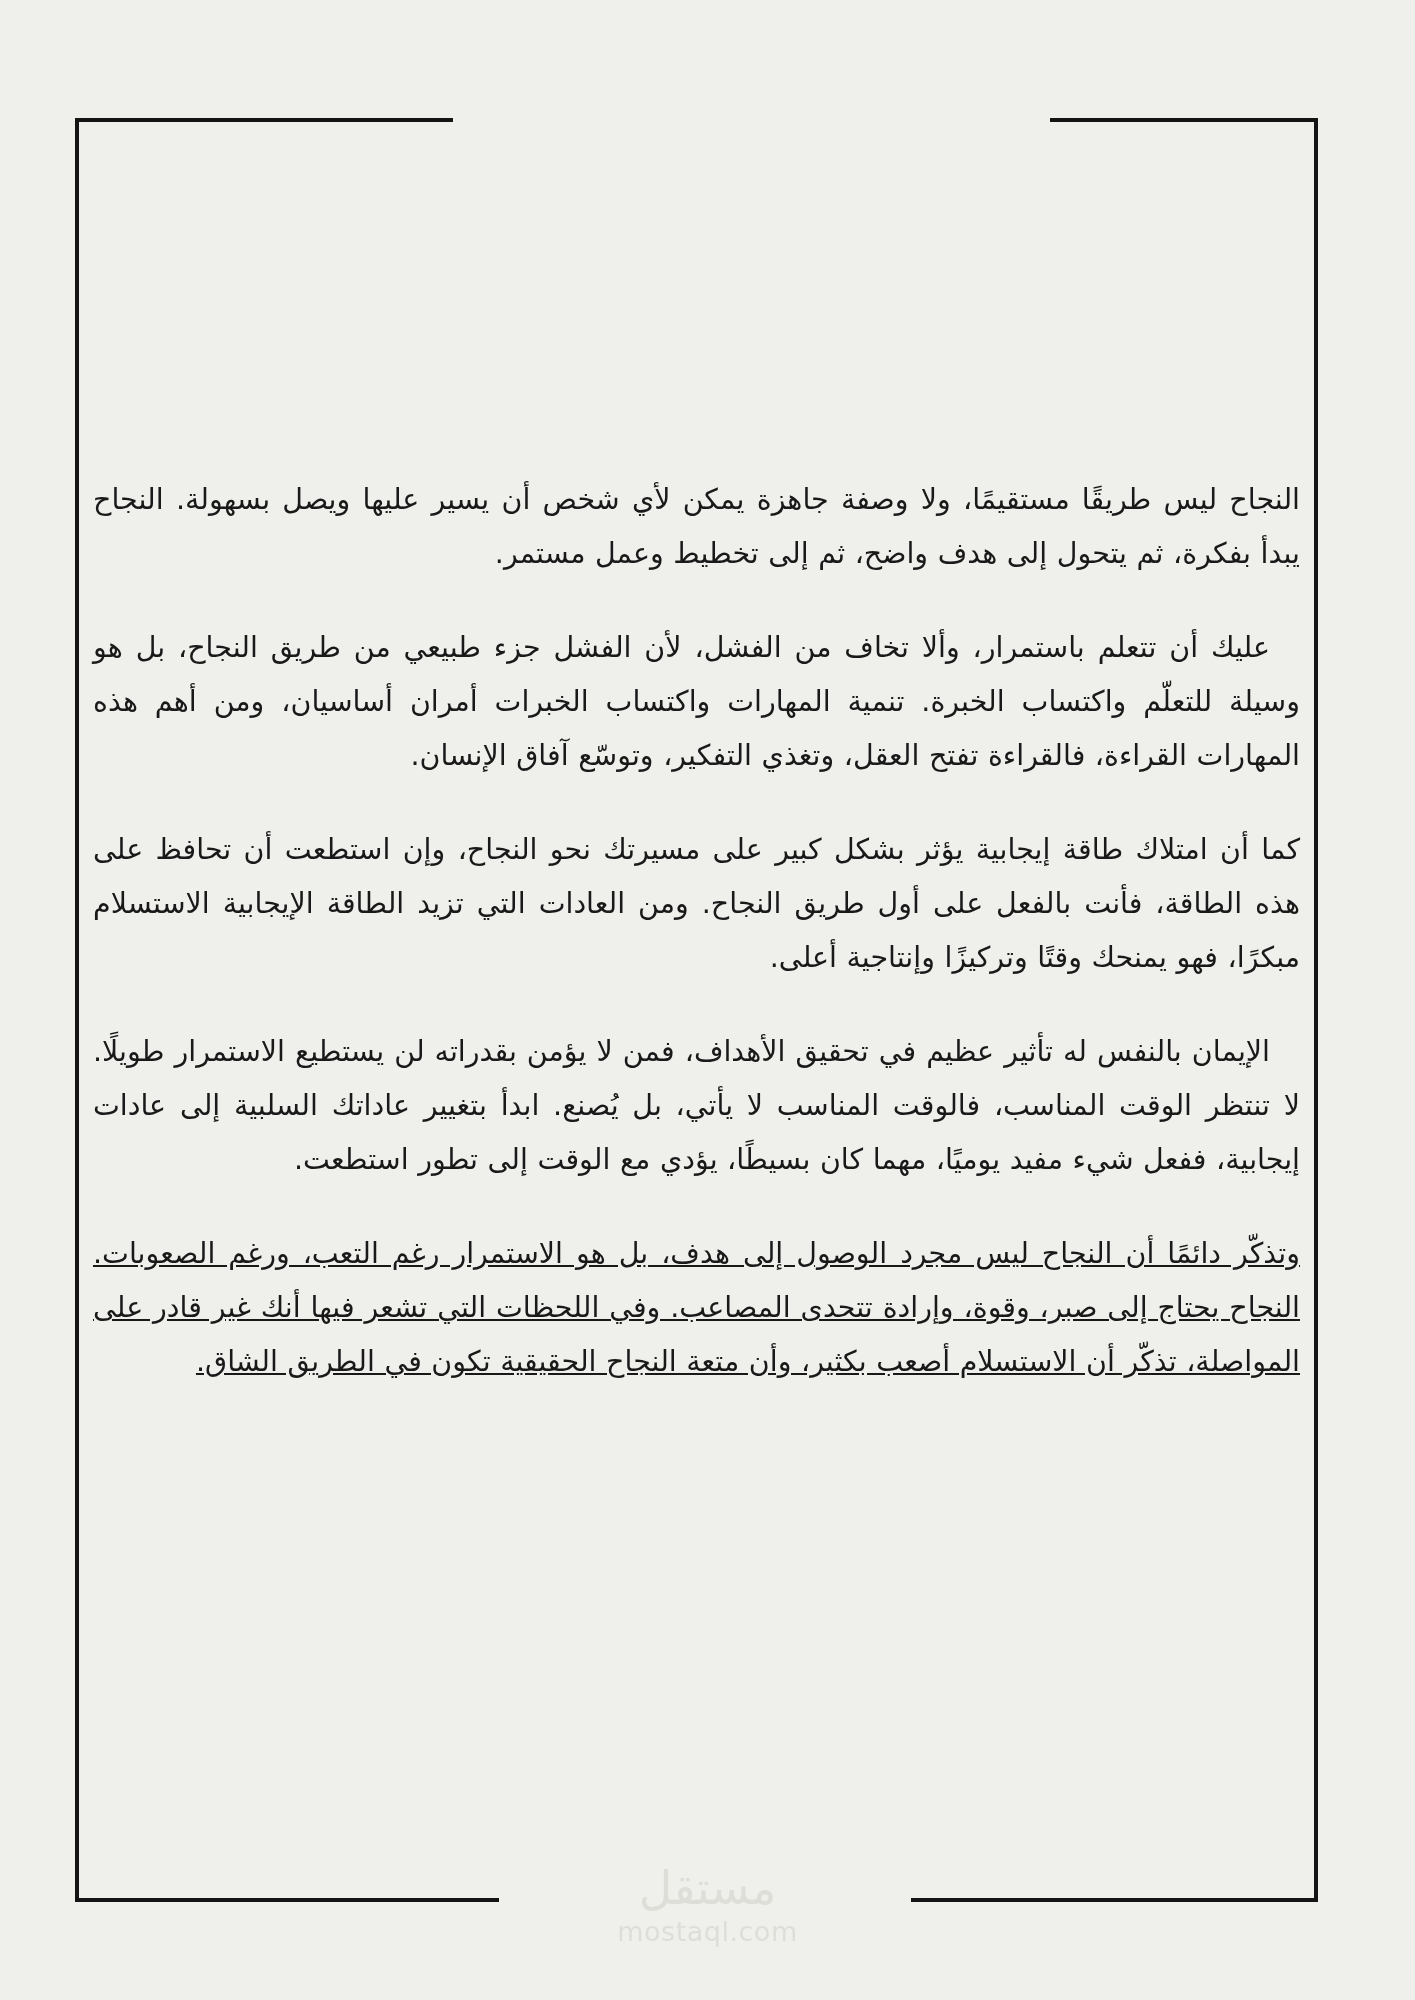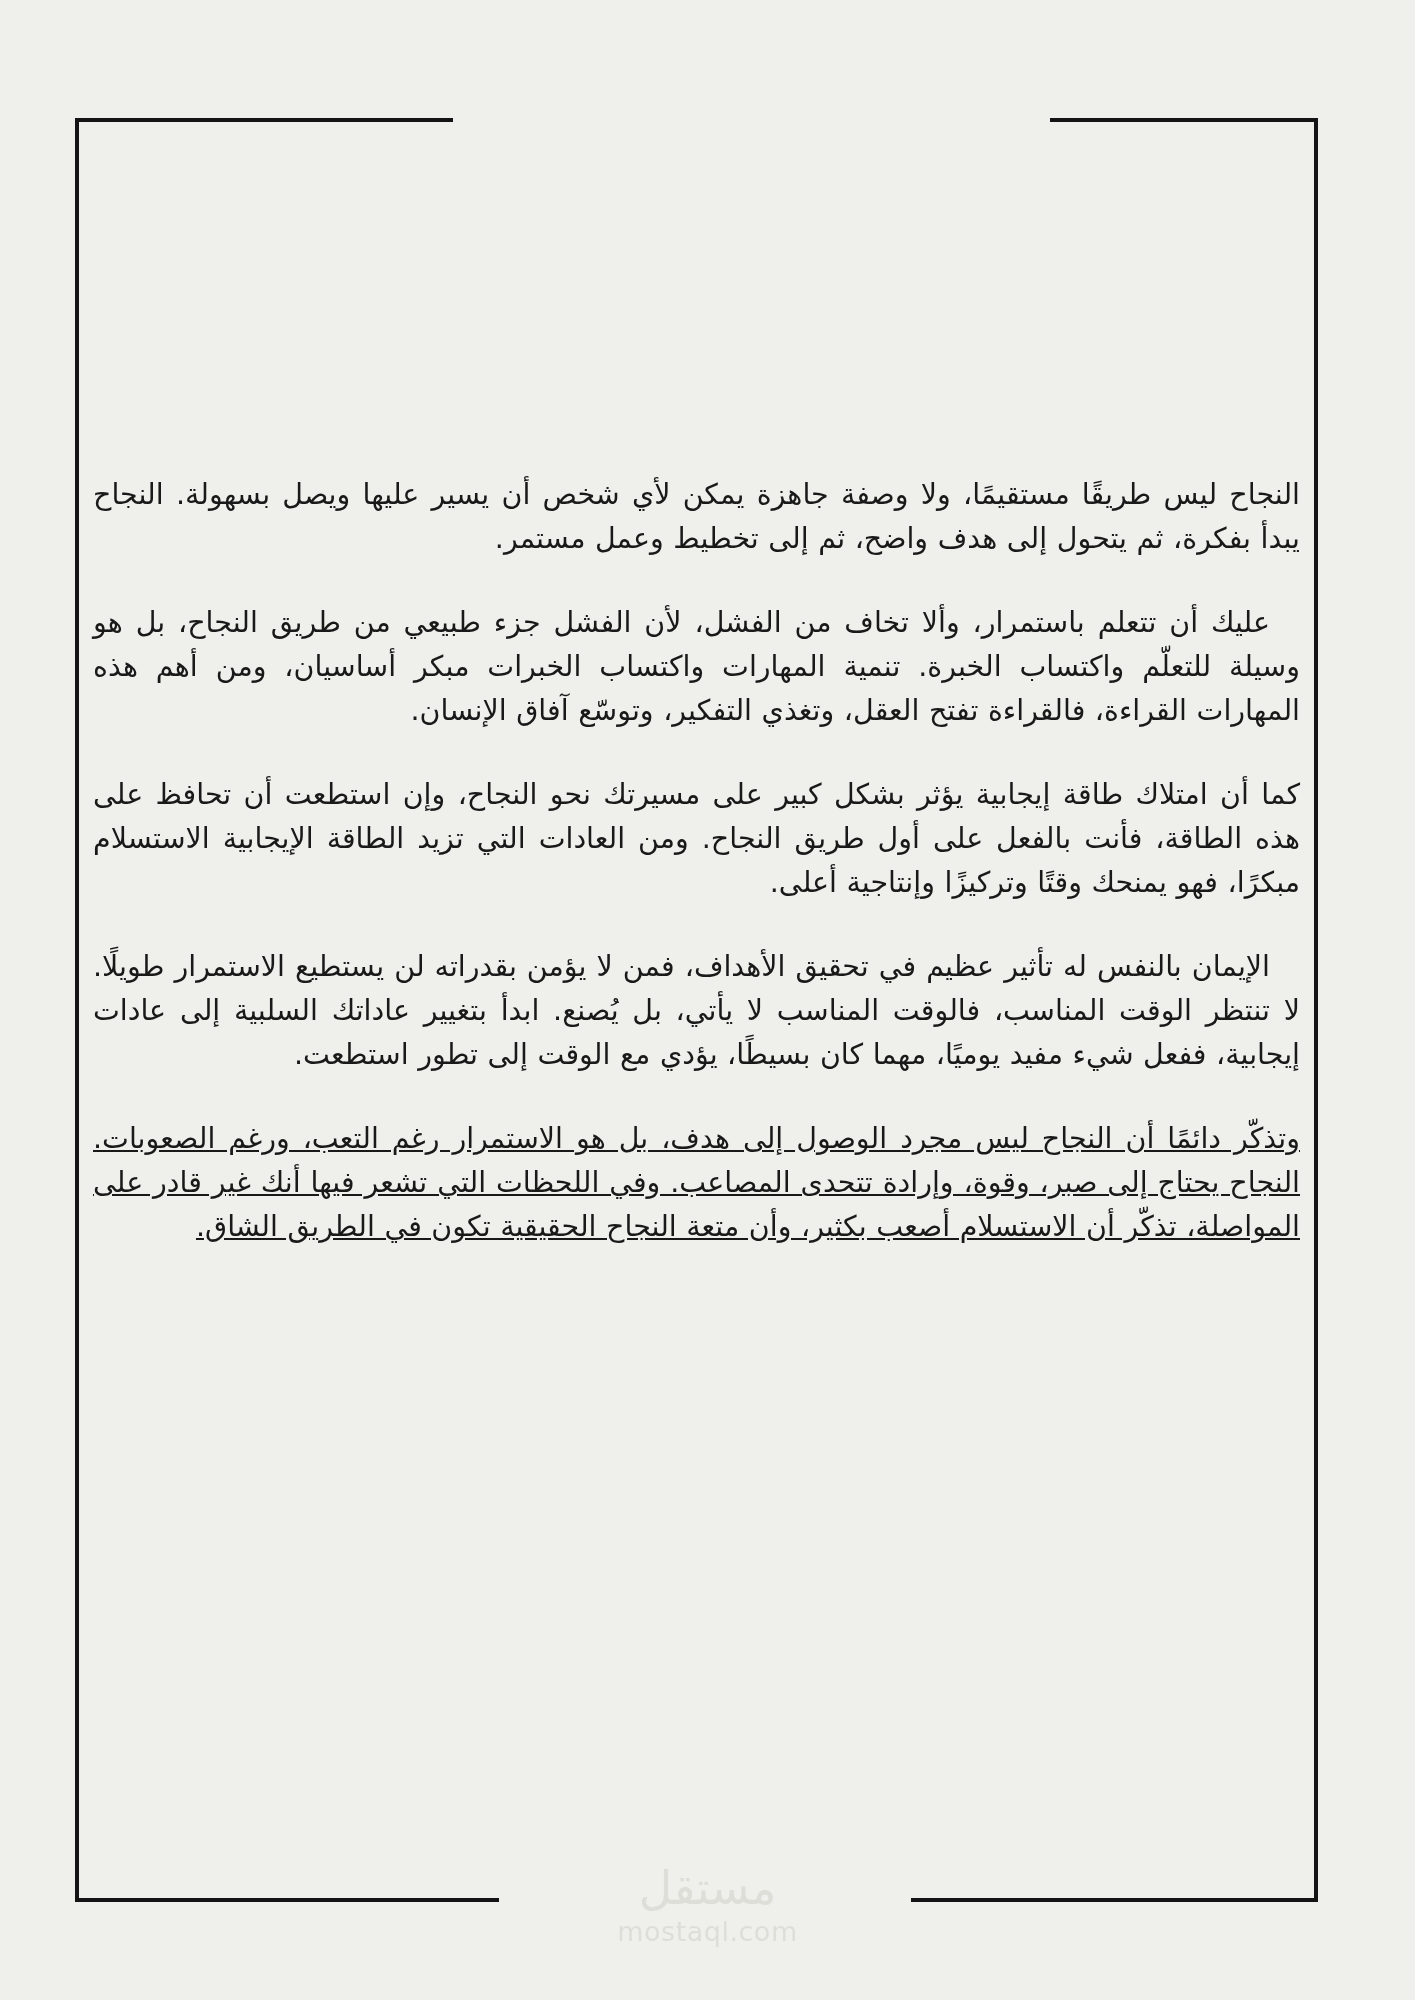--- a/index.html
+++ b/index.html
@@ -55,21 +55,21 @@
     right: 18px;
     left: 18px;
     direction: rtl;
     text-align: justify;
     text-justify: inter-word;
   }
 
   .para {
     font-family: "DejaVu Sans", sans-serif;
     font-size: 28.5px;
-    line-height: 44px;
+    line-height: 54px;
     color: #19191a;
     margin: 0 0 40px 0;
     text-align: justify;
     direction: rtl;
     font-weight: 400;
     letter-spacing: 0px;
     word-spacing: 0.5px;
   }
   .para:last-child { margin-bottom: 0; text-decoration: underline; }
   .para.indent { text-indent: 30px; }
@@ -108,21 +108,21 @@
 <div id="page-frame">
   <div class="rule" id="rule-top-right"></div>
   <div class="rule" id="rule-top-left"></div>
   <div class="rule" id="rule-bottom-right"></div>
   <div class="rule" id="rule-bottom-left"></div>
 </div>
 
 <div id="doc-body">
   <div id="article">
     <p class="para">النجاح ليس طريقًا مستقيمًا، ولا وصفة جاهزة يمكن لأي شخص أن يسير عليها ويصل بسهولة. النجاح يبدأ بفكرة، ثم يتحول إلى هدف واضح، ثم إلى تخطيط وعمل مستمر.</p>
-    <p class="para indent">عليك أن تتعلم باستمرار، وألا تخاف من الفشل، لأن الفشل جزء طبيعي من طريق النجاح، بل هو وسيلة للتعلّم واكتساب الخبرة. تنمية المهارات واكتساب الخبرات مبكر أساسيان، ومن أهم هذه المهارات القراءة، فالقراءة تفتح العقل، وتغذي التفكير، وتوسّع آفاق الإنسان.</p>
+    <p class="para indent">عليك أن تتعلم باستمرار، وألا تخاف من الفشل، لأن الفشل جزء طبيعي من طريق النجاح، بل هو وسيلة للتعلّم واكتساب الخبرة. تنمية المهارات واكتساب الخبرات أمران أساسيان، ومن أهم هذه المهارات القراءة، فالقراءة تفتح العقل، وتغذي التفكير، وتوسّع آفاق الإنسان.</p>
     <p class="para">كما أن امتلاك طاقة إيجابية يؤثر بشكل كبير على مسيرتك نحو النجاح، وإن استطعت أن تحافظ على هذه الطاقة، فأنت بالفعل على أول طريق النجاح. ومن العادات التي تزيد الطاقة الإيجابية الاستسلام مبكرًا، فهو يمنحك وقتًا وتركيزًا وإنتاجية أعلى.</p>
     <p class="para indent">الإيمان بالنفس له تأثير عظيم في تحقيق الأهداف، فمن لا يؤمن بقدراته لن يستطيع الاستمرار طويلًا. لا تنتظر الوقت المناسب، فالوقت المناسب لا يأتي، بل يُصنع. ابدأ بتغيير عاداتك السلبية إلى عادات إيجابية، ففعل شيء مفيد يوميًا، مهما كان بسيطًا، يؤدي مع الوقت إلى تطور استطعت.</p>
     <p class="para">وتذكّر دائمًا أن النجاح ليس مجرد الوصول إلى هدف، بل هو الاستمرار رغم التعب، ورغم الصعوبات. النجاح يحتاج إلى صبر، وقوة، وإرادة تتحدى المصاعب. وفي اللحظات التي تشعر فيها أنك غير قادر على المواصلة، تذكّر أن الاستسلام أصعب بكثير، وأن متعة النجاح الحقيقية تكون في الطريق الشاق.</p>
   </div>
 </div>
 
 <div id="watermark">
   <div id="watermark-ar">مستقل</div>
   <div id="watermark-url">mostaql.com</div>
 </div>

